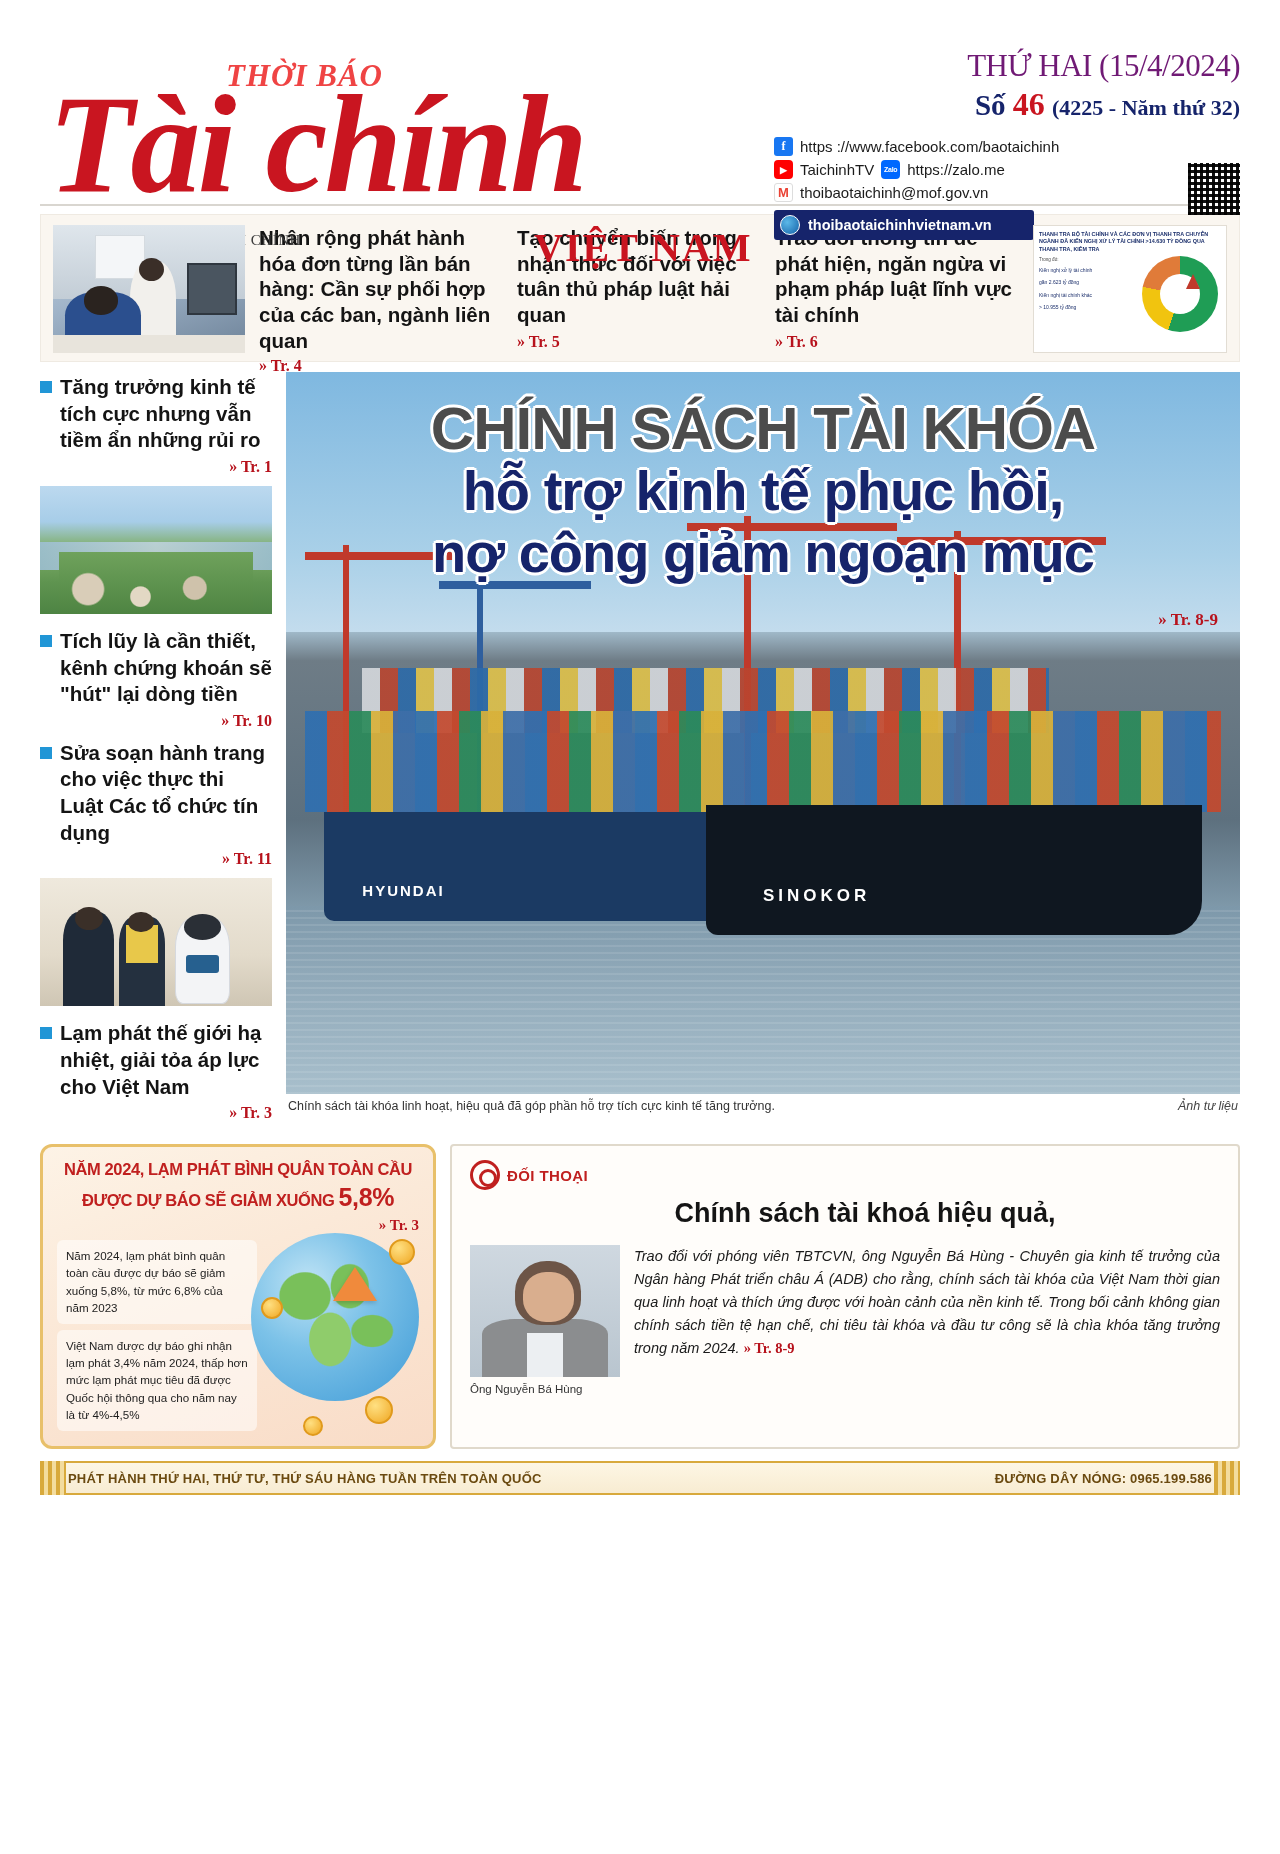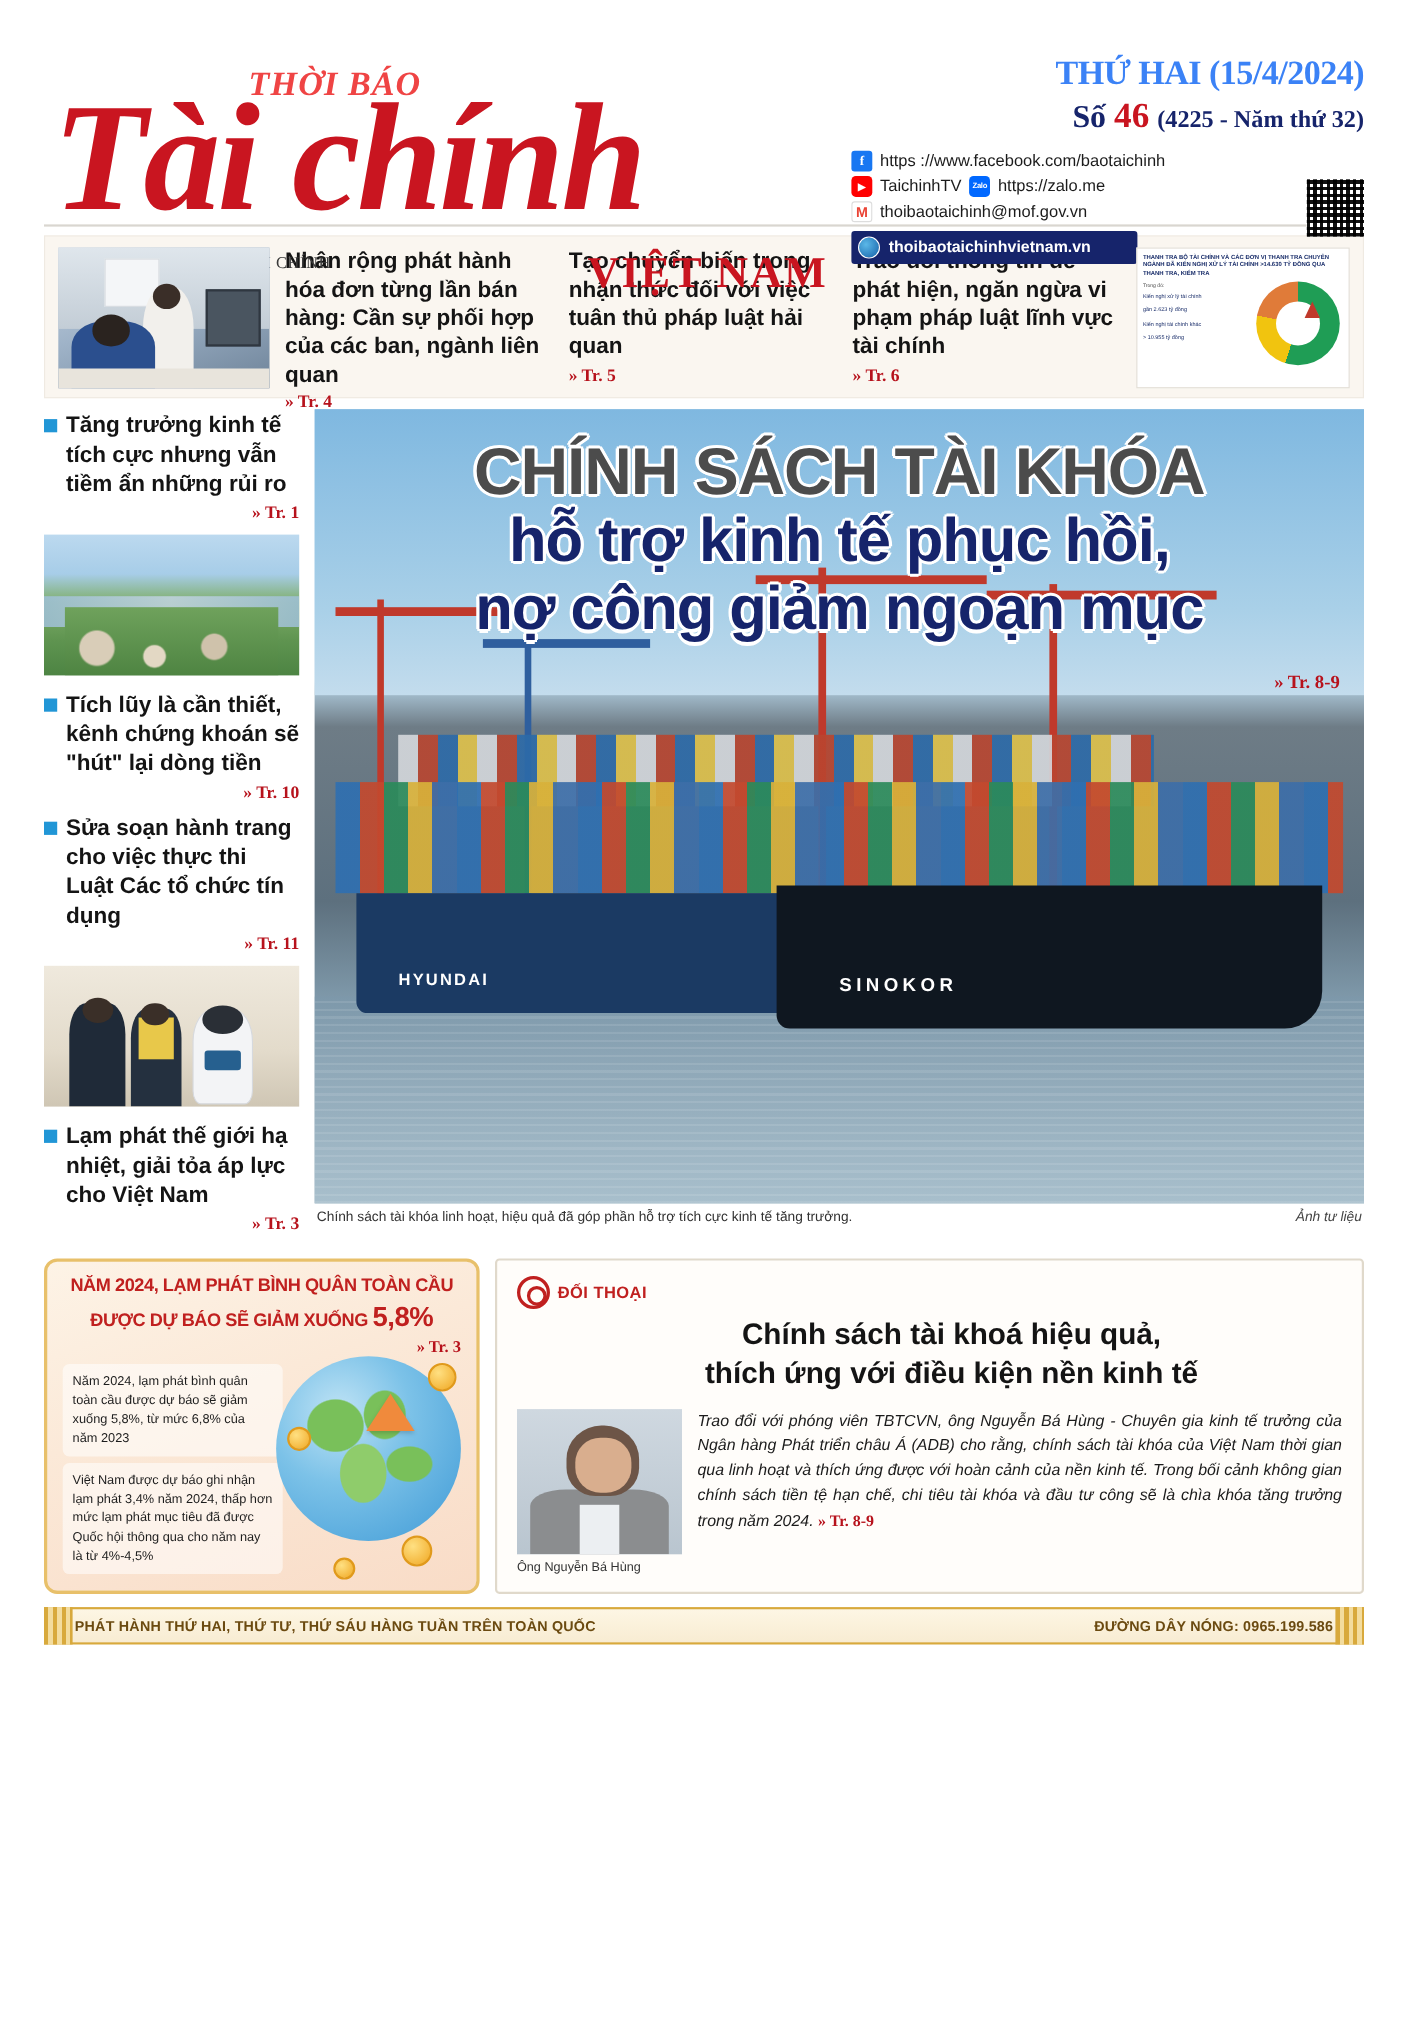--- a/index.html
+++ b/index.html
@@ -36,22 +36,22 @@
     margin-left: 24px;
   }
   .brand-org {
     position: absolute; left: 42px; top: 190px;
     font-family: "Liberation Serif", serif;
     font-size: 15px; color: #3b3b3b; letter-spacing: 0.5px;
   }
 
   .meta { width: 480px; padding-left: 14px; padding-top: 6px; }
   .meta-date {
-    font-family: "Liberation Serif", serif; font-weight: bold;
-    font-size: 31px; color: #3b82f6; text-align: right; letter-spacing: -0.5px;
+    font-family: "Liberation Serif", serif; font-weight: normal;
+    font-size: 31px; color: #701a75; text-align: right; letter-spacing: -0.5px;
   }
   .meta-issue {
     font-family: "Liberation Serif", serif; font-weight: bold;
     font-size: 29px; color: #16246b; text-align: right; margin-top: 2px;
   }
   .meta-issue .num { color: #c91520; font-size: 32px; }
   .meta-issue .sub { font-size: 22px; }
 
   .social { margin-top: 14px; position: relative; }
   .social-row { display: flex; align-items: center; gap: 7px; margin-bottom: 4px; font-size: 15px; color: #1b1b1b; }
@@ -506,21 +506,20 @@
       <div class="ib-card">Việt Nam được dự báo ghi nhận lạm phát 3,4% năm 2024, thấp hơn mức lạm phát mục tiêu đã được Quốc hội thông qua cho năm nay là từ 4%-4,5%</div>
     </div>
 
     <div class="dialog-box">
       <div class="dl-tag">
         <span class="dl-spiral"></span>
         <span class="dl-tag-text">ĐỐI THOẠI</span>
       </div>
       <div class="dl-title">
         <div>Chính sách tài khoá hiệu quả,</div>
-        <div>thích ứng với điều kiện nền kinh tế</div>
       </div>
       <div class="dl-body">
         <div class="dl-portrait">
           <div class="dl-photo">
             <div class="dl-ph-body"></div>
               <div class="dl-ph-shirt"></div>
             <div class="dl-ph-head"></div>
               <div class="dl-ph-face"></div>
           </div>
           <div class="dl-caption">Ông Nguyễn Bá Hùng</div>

